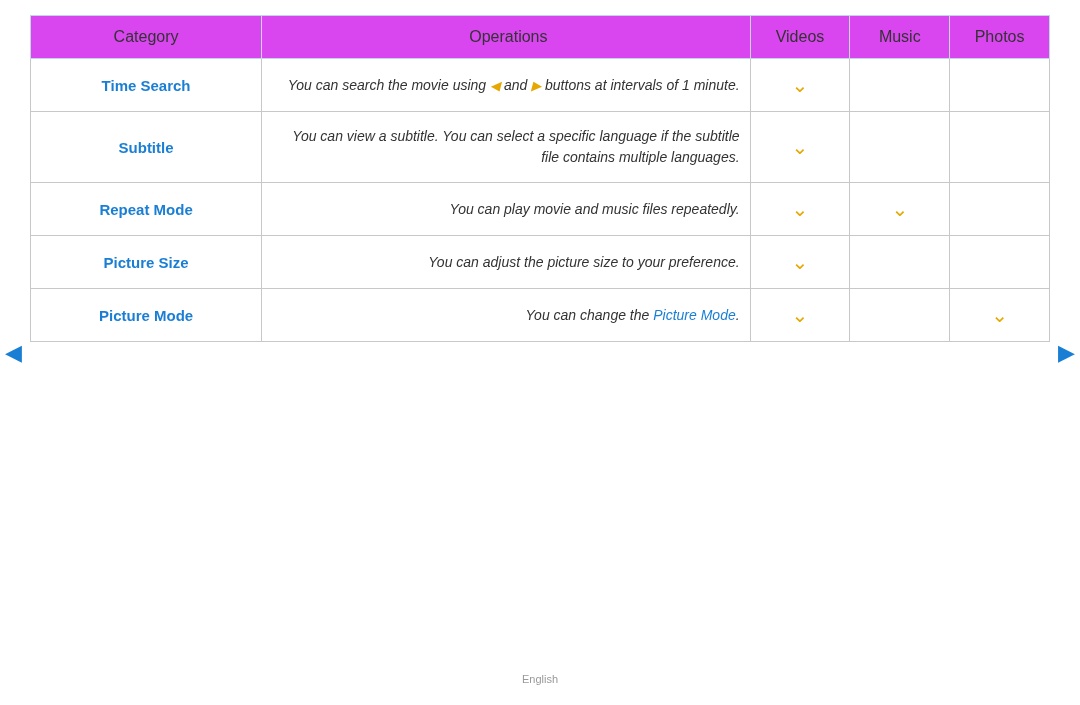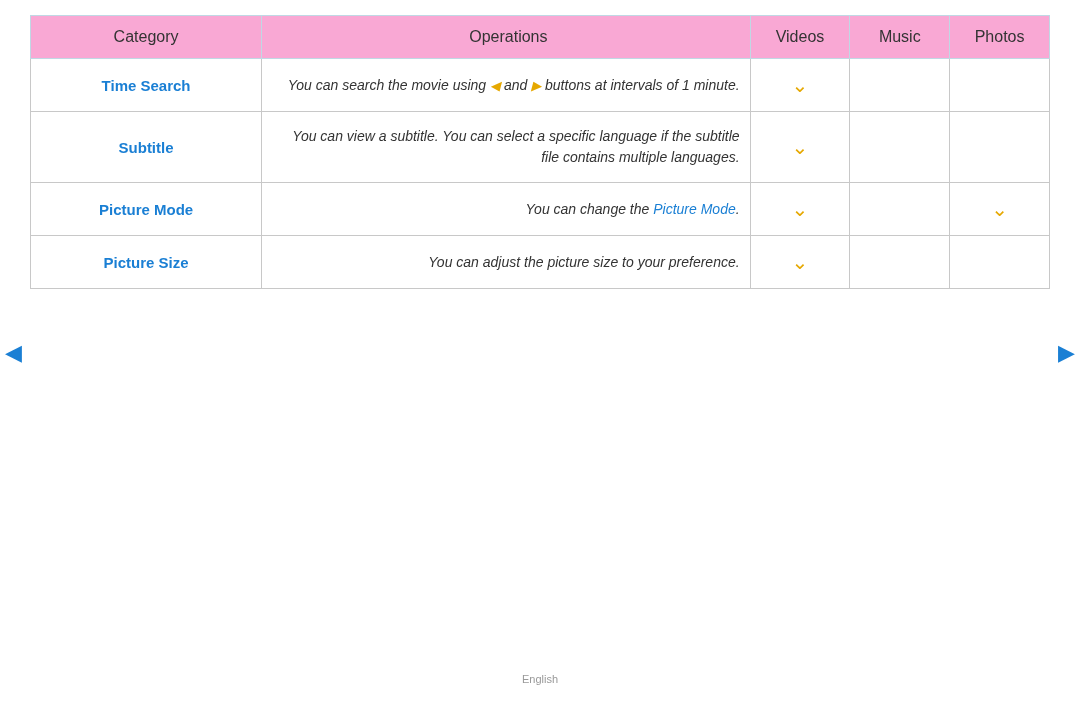--- a/index.html
+++ b/index.html
@@ -38,21 +38,21 @@
       table-layout: fixed;
     }
 
     col.cat { width: 220px; }
     col.ops { width: 465px; }
     col.vid { width: 95px; }
     col.mus { width: 95px; }
     col.pho { width: 95px; }
 
     thead tr {
-      background-color: #f9a8d4;
+      background-color: #d946ef;
     }
 
     thead th {
       font-size: 16px;
       font-weight: normal;
       color: #333;
       padding: 12px 10px;
       text-align: center;
       border: 1px solid #c0d8e4;
     }
@@ -179,39 +179,48 @@
         <tr>
           <td class="category-cell">Subtitle</td>
           <td class="ops-cell">
             You can view a subtitle. You can select a specific language if the subtitle file contains multiple languages.
           </td>
           <td><span class="chevron-down">⌄</span></td>
           <td></td>
           <td></td>
         </tr>
 
+        <tr>
+          <td class="category-cell">Repeat Mode</td>
+          <td class="ops-cell">
+            You can play movie and music files repeatedly.
+          </td>
+          <td><span class="chevron-down">⌄</span></td>
+          <td><span class="chevron-down">⌄</span></td>
+          <td></td>
+        </tr>
+
+        <tr>
+          <td class="category-cell">Picture Size</td>
+          <td class="ops-cell">
+            You can adjust the picture size to your preference.
+          </td>
+          <td><span class="chevron-down">⌄</span></td>
+          <td></td>
+          <td></td>
+        </tr>
 
         <tr>
           <td class="category-cell">Picture Mode</td>
           <td class="ops-cell">
             You can change the <span class="link-text">Picture Mode</span>.
           </td>
           <td><span class="chevron-down">⌄</span></td>
           <td></td>
           <td><span class="chevron-down">⌄</span></td>
-        </tr>
-
-        <tr>
-          <td class="category-cell">Picture Size</td>
-          <td class="ops-cell">
-            You can adjust the picture size to your preference.
-          </td>
-          <td><span class="chevron-down">⌄</span></td>
-          <td></td>
-          <td></td>
         </tr>
 
       </tbody>
     </table>
   </div>
 
   <div class="footer-text">English</div>
 </div>
 
 </body></html>

